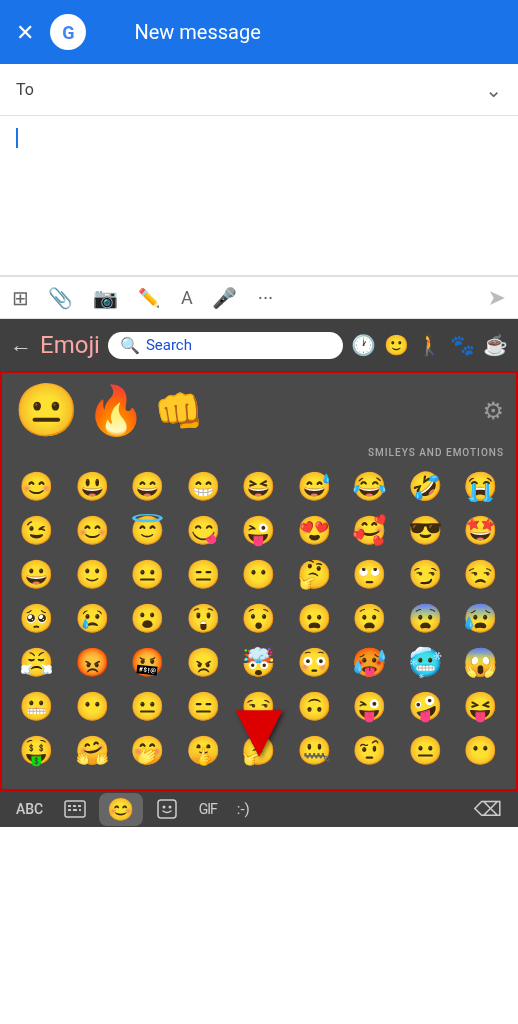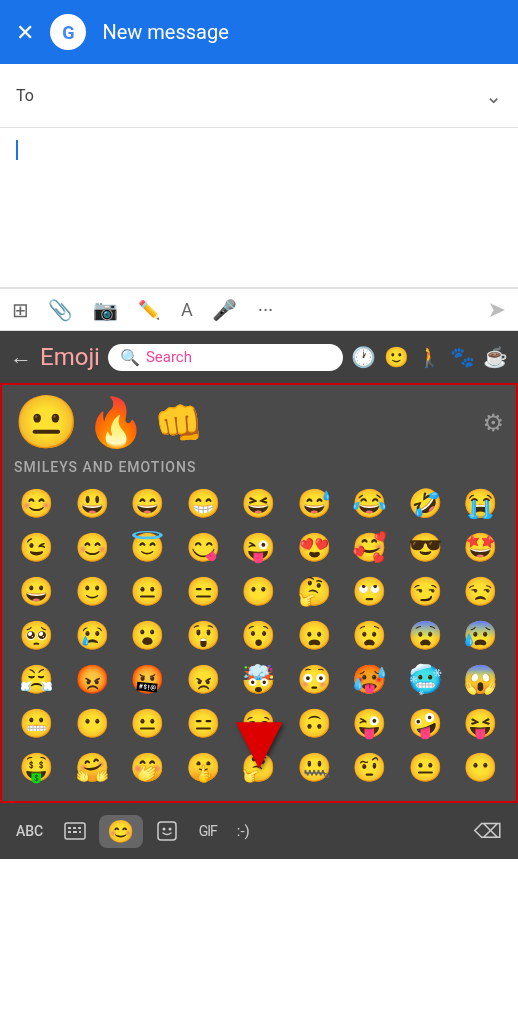--- a/index.html
+++ b/index.html
@@ -35,32 +35,33 @@
       align-items: center;
       justify-content: center;
       font-size: 18px;
       font-weight: bold;
       color: #4285f4;
     }
     .header-title {
       color: white;
       font-size: 20px;
       font-weight: 400;
+      margin-left: 32px;
     }
 
     
     .compose-area {
       background: white;
     }
     .field-row {
       display: flex;
       align-items: center;
       padding: 0 16px;
       border-bottom: 1px solid #e0e0e0;
-      height: 64px;
+      height: 52px;
     }
     .field-label {
       color: #444;
       font-size: 16px;
       min-width: 60px;
     }
     .field-input {
       flex: 1;
       border: none;
       outline: none;
@@ -132,21 +133,21 @@
       border-radius: 20px;
       padding: 4px 12px;
       gap: 6px;
       flex: 1;
     }
     .search-icon-emoji {
       color: #666;
       font-size: 16px;
     }
     .emoji-search-text {
-      color: #ec4899;
+      color: #1d4ed8;
       font-size: 15px;
     }
     .emoji-nav-icons {
       display: flex;
       gap: 8px;
       align-items: center;
     }
     .emoji-nav-icon {
       color: #ccc;
       font-size: 20px;
@@ -173,24 +174,25 @@
       line-height: 1;
     }
     .settings-icon {
       margin-left: auto;
       color: #999;
       font-size: 24px;
       cursor: pointer;
     }
     .emoji-category-label {
       color: #aaa;
-      font-size: 14px;
+      font-size: 10px;
       letter-spacing: 1px;
       padding: 2px 4px 6px 4px;
       font-weight: 500;
+      text-align: right;
     }
     .emoji-grid {
       display: grid;
       grid-template-columns: repeat(9, 1fr);
       gap: 2px;
     }
     .emoji-cell {
       display: flex;
       align-items: center;
       justify-content: center;
@@ -210,21 +212,21 @@
       color: #dd0000;
       pointer-events: none;
       z-index: 10;
       line-height: 1;
       text-shadow: 2px 2px 4px rgba(0,0,0,0.5);
     }
 
     
     .keyboard-bottom {
       background: #404040;
-      height: 56px;
+      height: 36px;
       display: flex;
       align-items: center;
       padding: 13px 8px;
       gap: 4px;
     }
     .kb-abc {
       color: #ccc;
       font-size: 14px;
       font-weight: 500;
       padding: 4px 8px;

